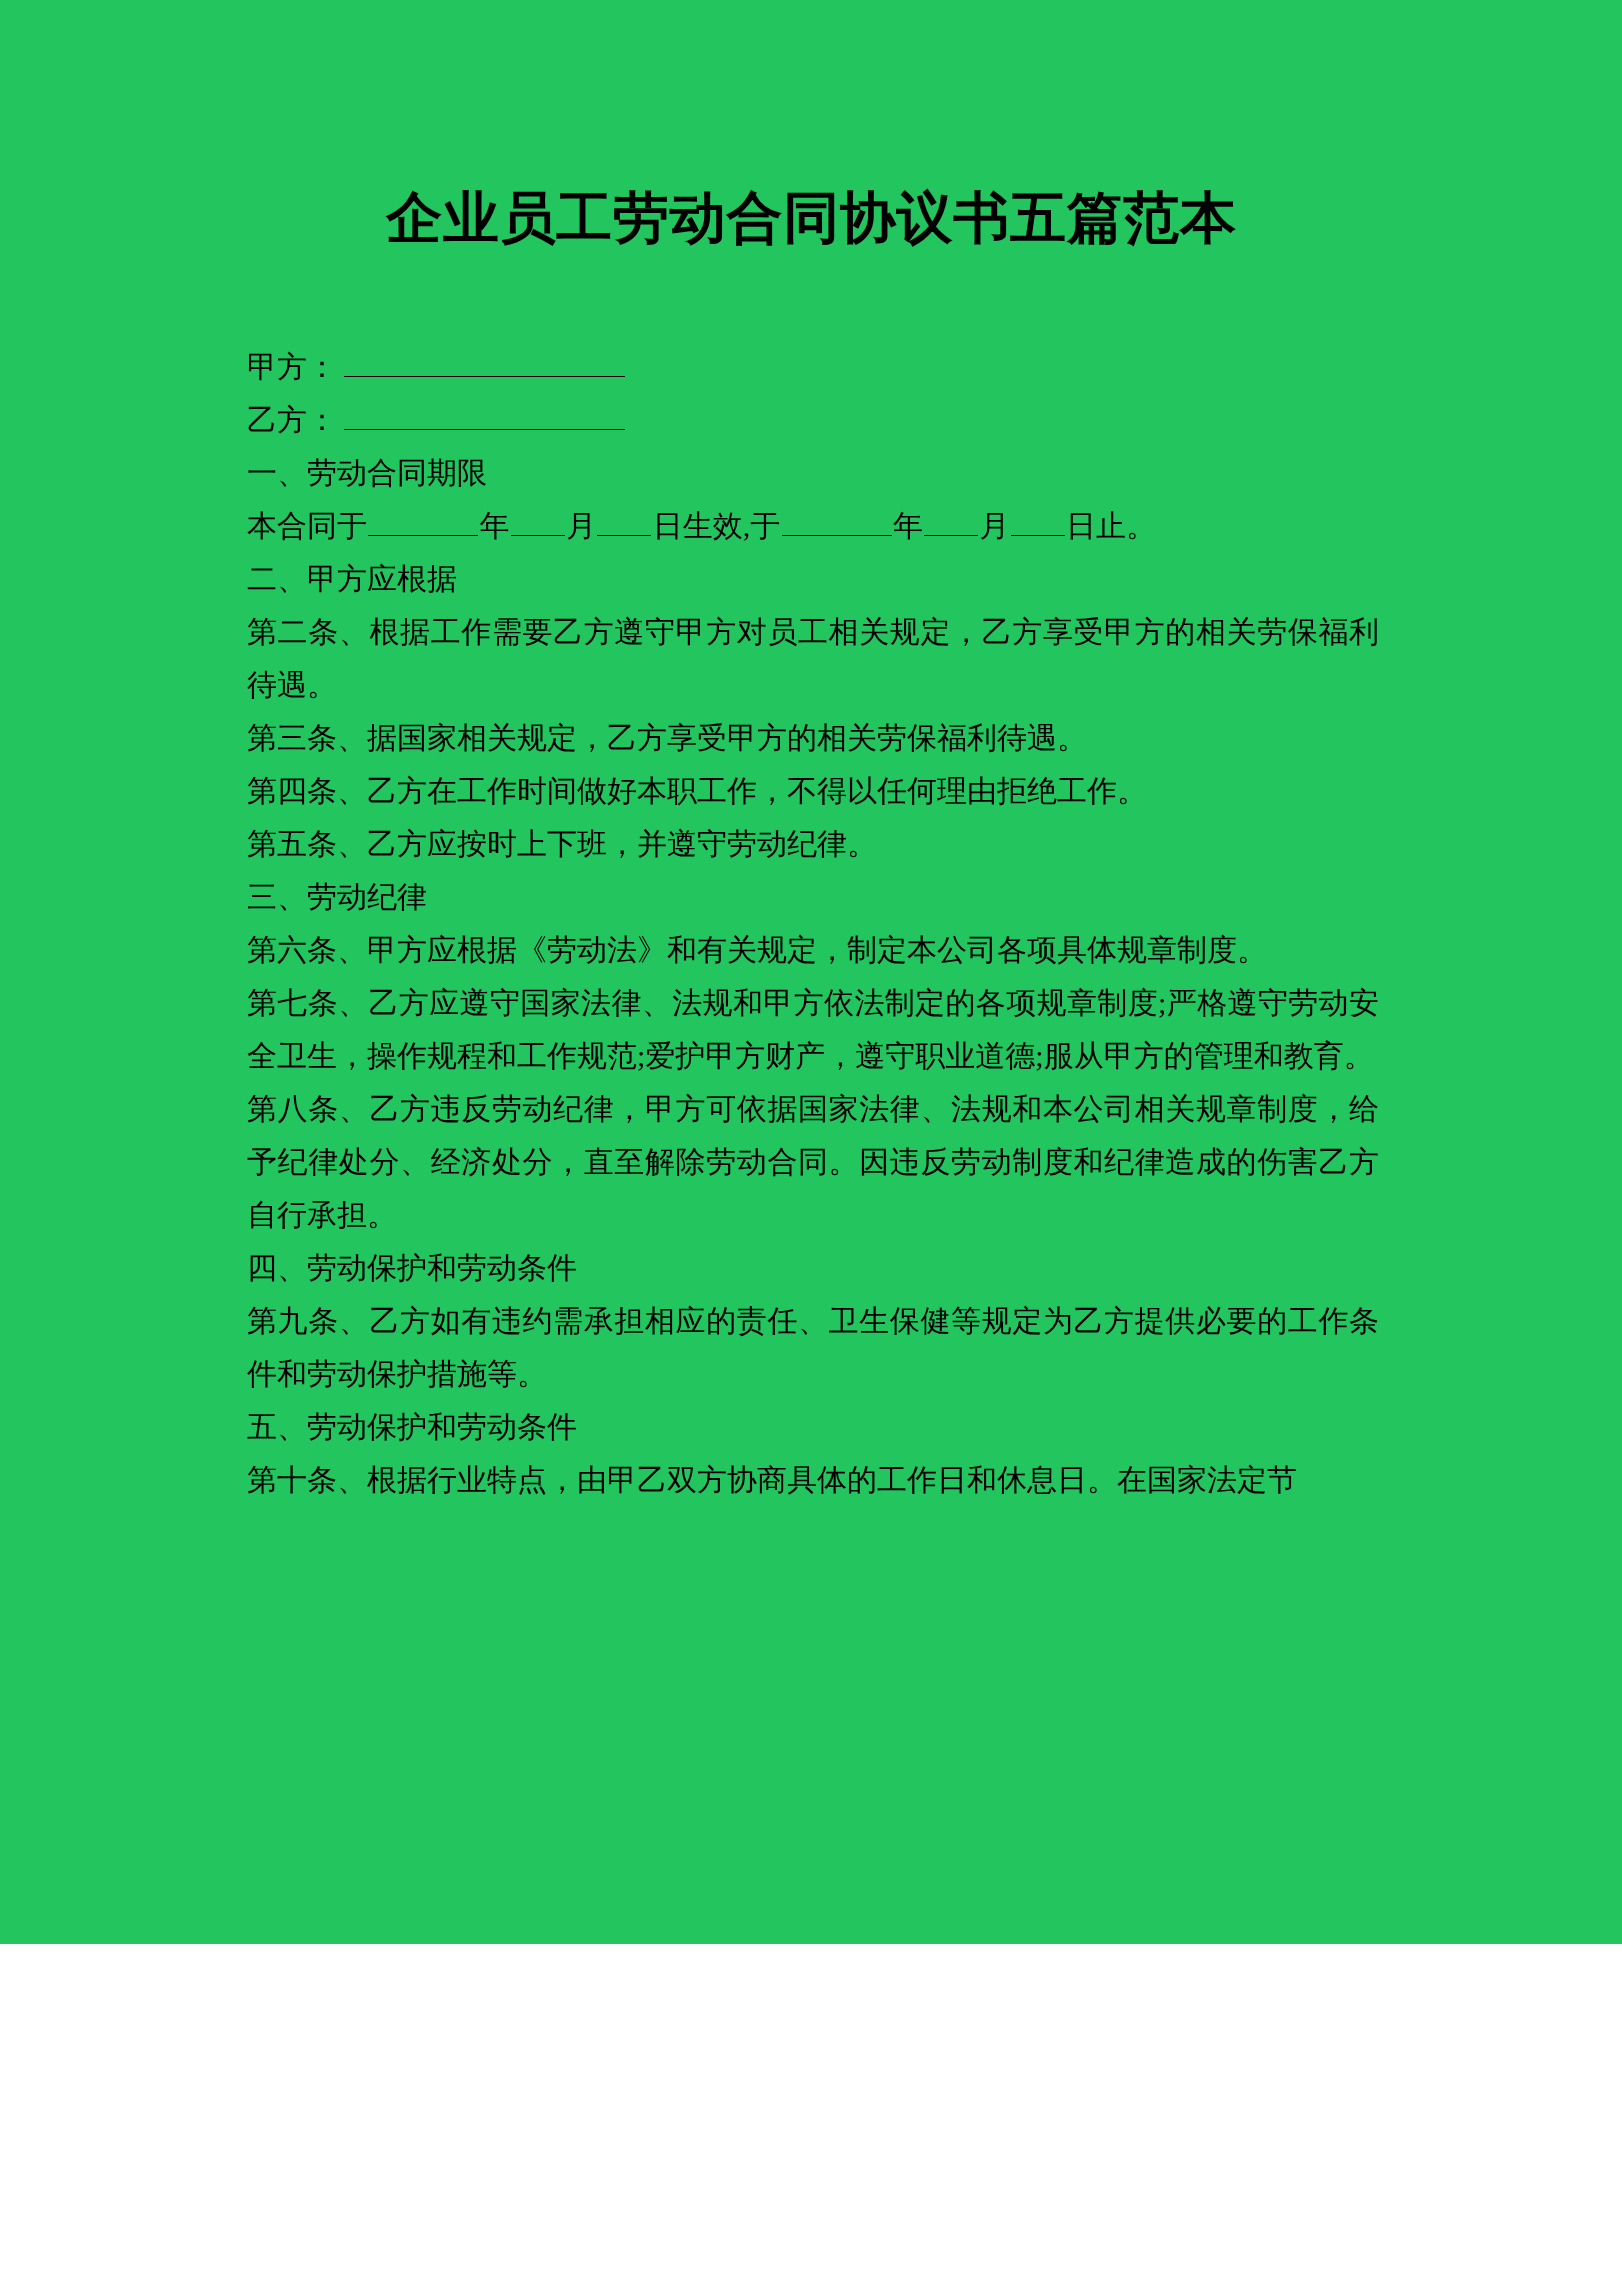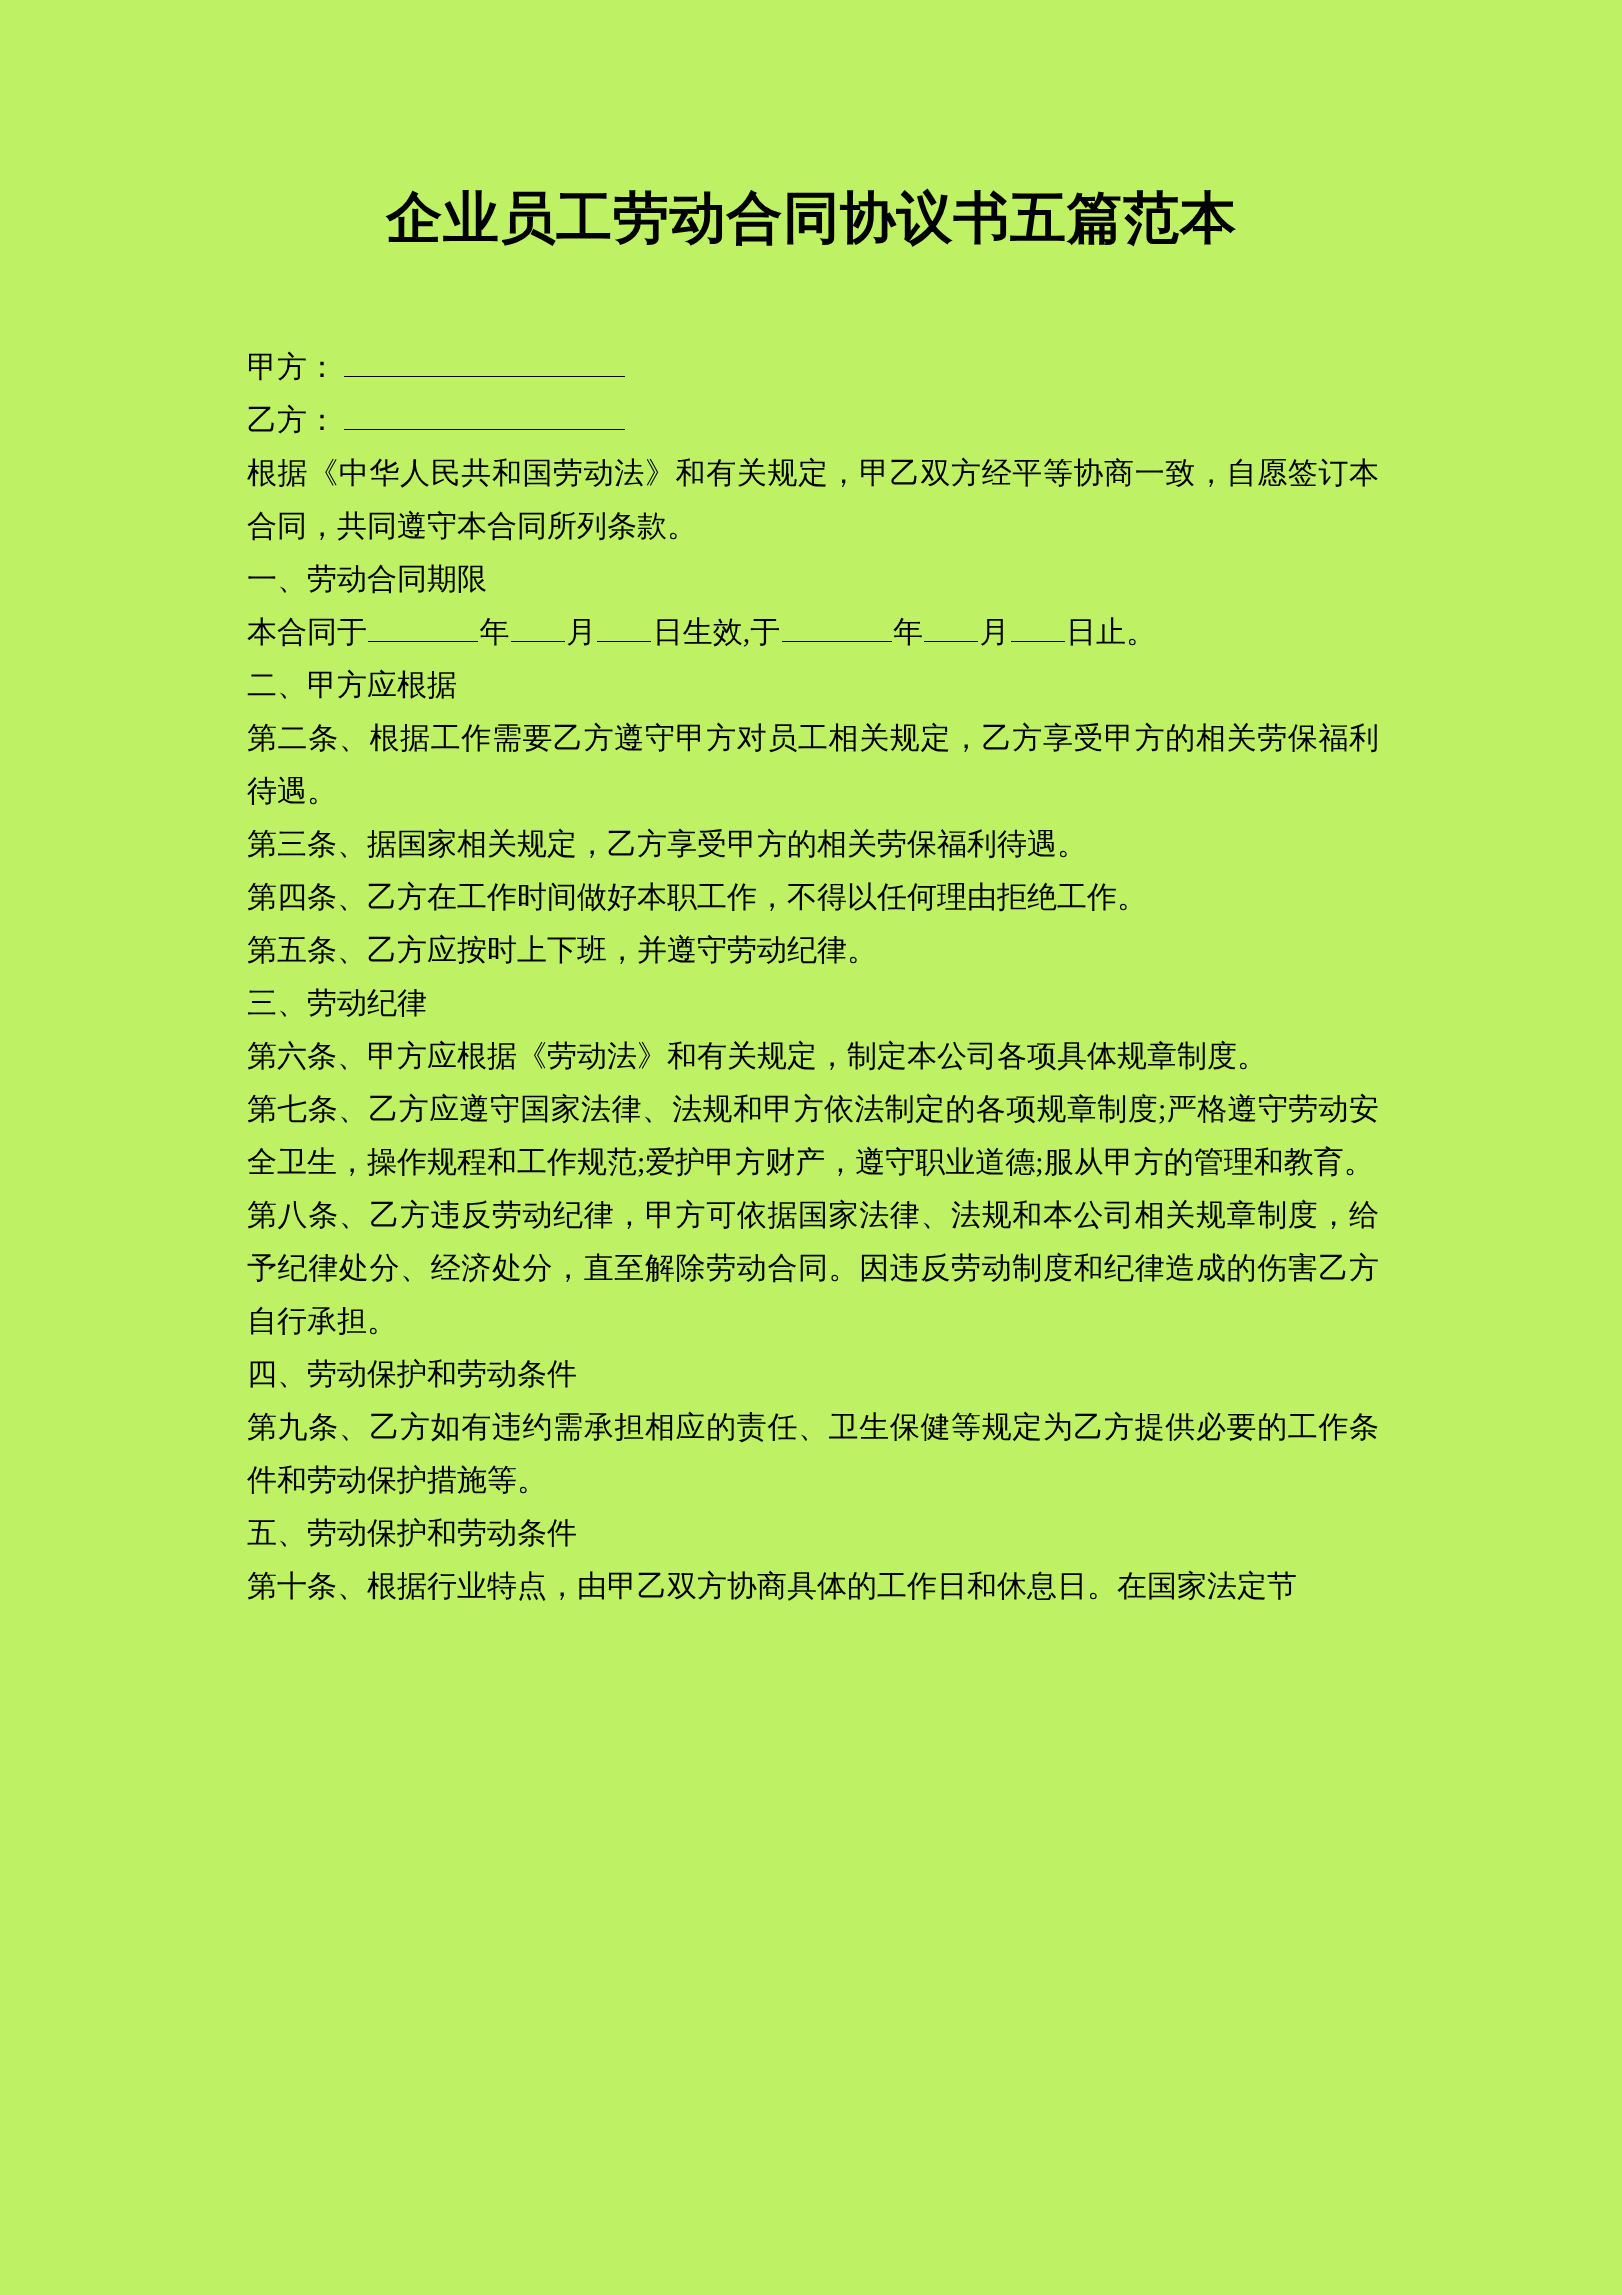--- a/index.html
+++ b/index.html
@@ -4,22 +4,22 @@
 <title>企业员工劳动合同协议书五篇范本</title>
 <style>
   html, body {
     margin: 0;
     padding: 0;
     background: #ffffff;
   }
   .page {
     position: relative;
     width: 1623px;
-    height: 2295px;
-    background: #bef264;
+    height: 1944px;
+    background: #22c55e;
     overflow: hidden;
     box-sizing: border-box;
   }
   .doc-title {
     position: absolute;
     left: 0;
     right: 0;
     top: 188px;
     text-align: center;
     font-family: "Liberation Serif", "DejaVu Serif", serif;
@@ -93,21 +93,20 @@
   <div class="body-block">
 
     <div class="party-row">
       <span class="party-label">甲方：</span><span class="rule rule-party"></span>
     </div>
 
     <div class="party-row">
       <span class="party-label">乙方：</span><span class="rule rule-party"></span>
     </div>
 
-    <div class="para">根据《中华人民共和国劳动法》和有关规定，甲乙双方经平等协商一致，自愿签订本合同，共同遵守本合同所列条款。</div>
 
     <div class="para">一、劳动合同期限</div>
 
     <div class="line nowrap">
       <span>本合同于</span><span class="blank blank-year"></span><span>年</span><span class="blank blank-month"></span><span>月</span><span class="blank blank-day"></span><span>日生效,于</span><span class="blank blank-year"></span><span>年</span><span class="blank blank-month"></span><span>月</span><span class="blank blank-day"></span><span>日止。</span>
     </div>
 
     <div class="para">二、甲方应根据</div>
 
 

